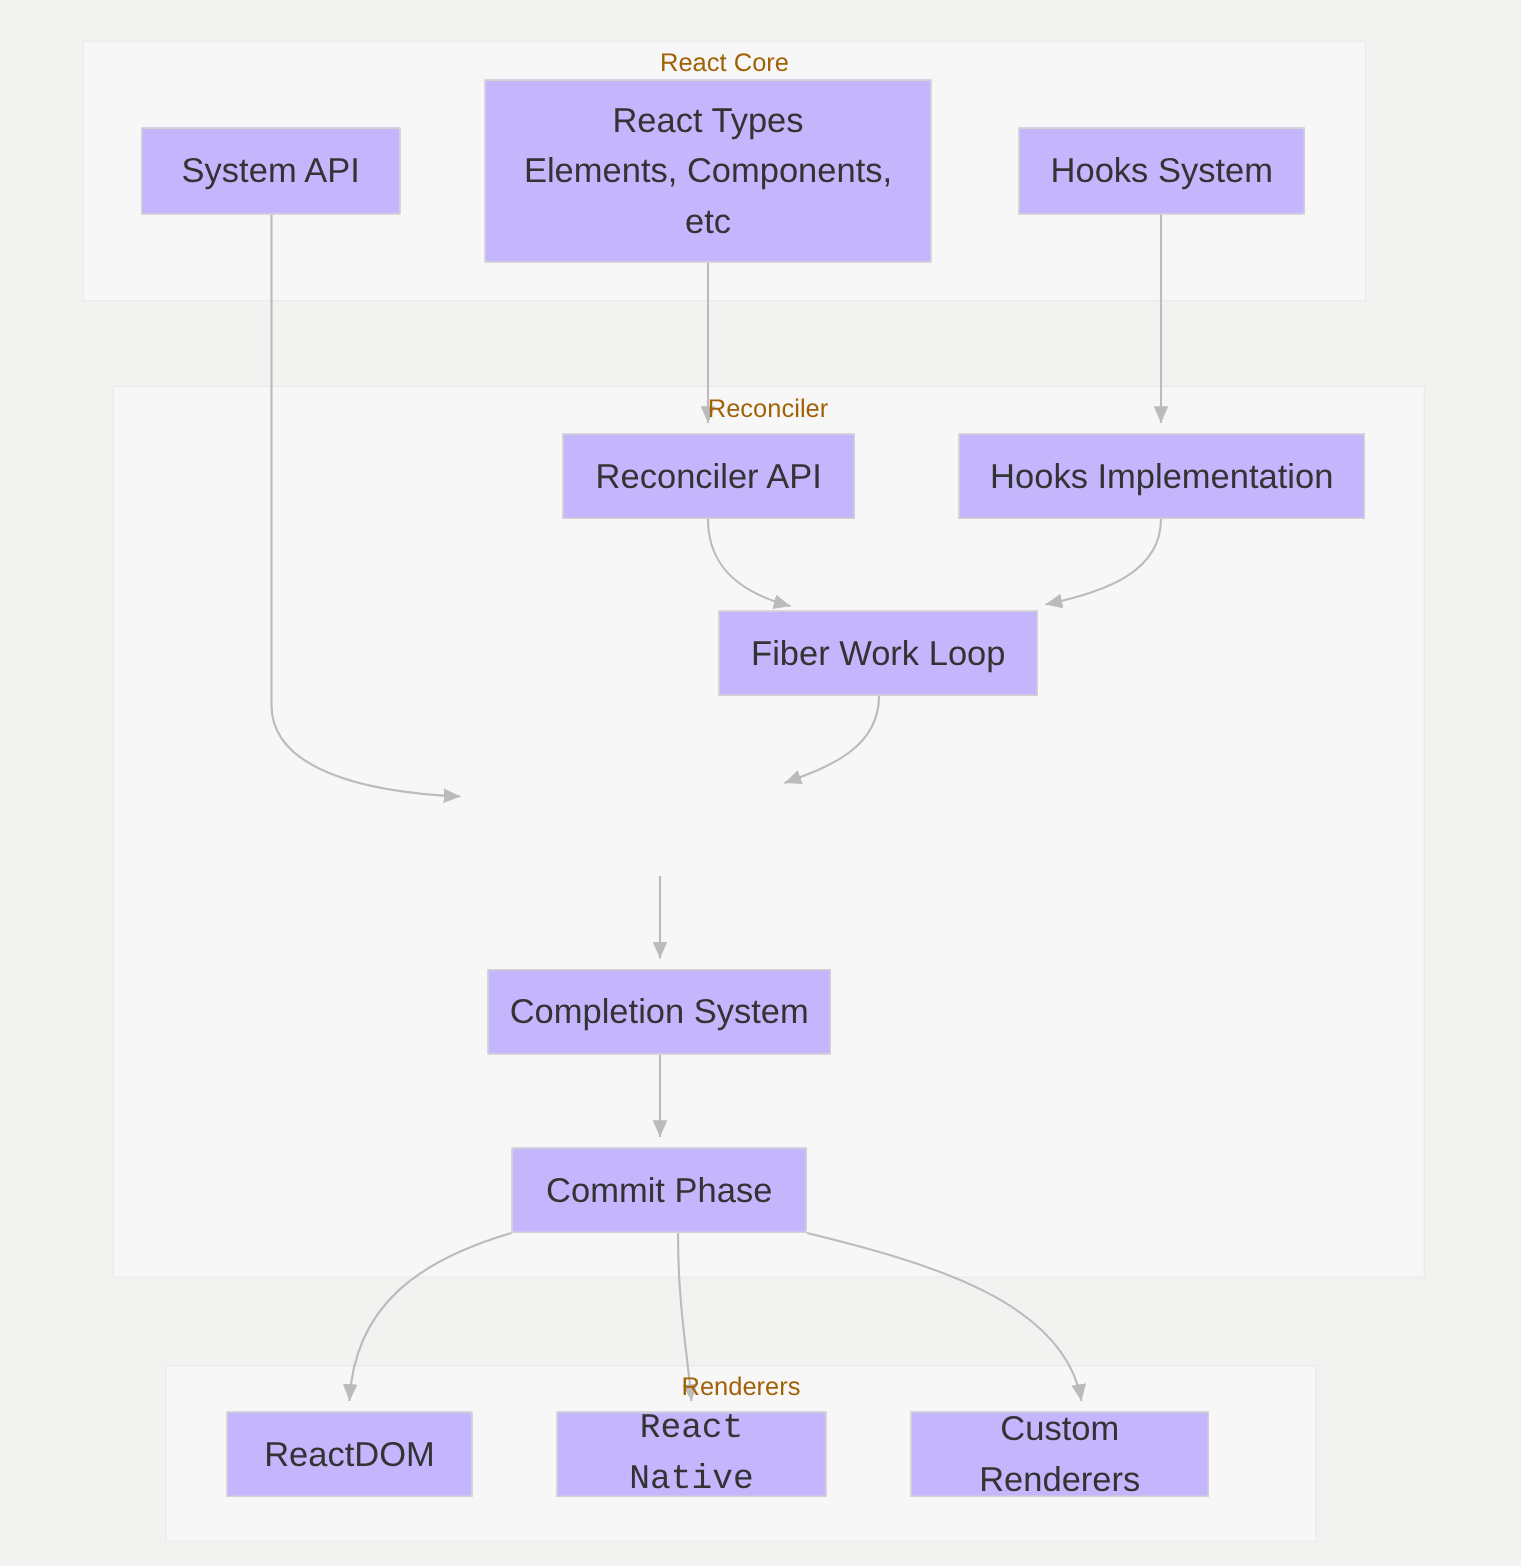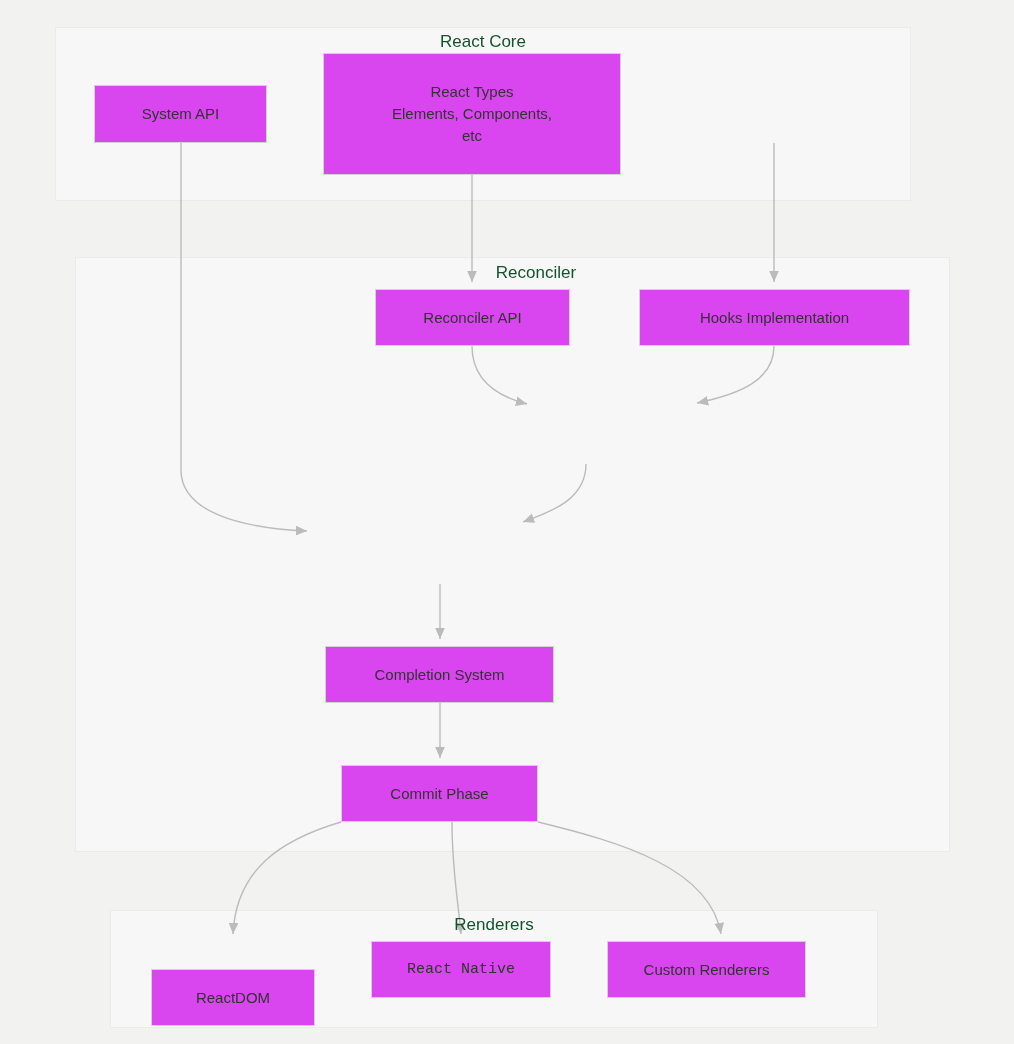--- a/index.html
+++ b/index.html
@@ -31,35 +31,35 @@
   }
   .cluster {
     position: absolute;
     background: #f7f7f7;
     border: 1px solid #ebebeb;
     box-sizing: border-box;
   }
   .cluster-label {
     position: absolute;
     font-size: 17px;
-    color: #14532d;
+    color: #a16207;
     white-space: nowrap;
     transform: translateX(-50%);
     background: transparent;
   }
   .node {
     position: absolute;
-    background: #d946ef;
+    background: #c4b5fd;
     border: 1px solid #d2d2d2;
     box-sizing: border-box;
     display: flex;
     align-items: center;
     justify-content: center;
     text-align: center;
-    font-size: 15px;
+    font-size: 23px;
     line-height: 1.45;
     color: #333333;
     padding: 4px 10px;
   }
   .node span {
     display: block;
     white-space: pre-line;
   }
 </style>
 </head>
@@ -86,44 +86,50 @@
       <path d="M586,464 C586,500 550,512 523,522"></path>
       <path d="M440,584 L440,639"></path>
       <path d="M440,703 L440,758"></path>
       <path d="M341,822 C280,840 236,870 233,934"></path>
       <path d="M452,822 C452,870 458,900 461,934"></path>
       <path d="M538,822 C620,842 710,868 721,934"></path>
     </g>
   </svg>
 
   <div class="cluster-label" id="label-react-core" style="left: 483px; top: 32px;">React Core</div>
-  <div class="cluster-label" id="label-reconciler" style="left: 536px; top: 263px;">Reconciler</div>
+  <div class="cluster-label" id="label-reconciler" style="left: 512px; top: 263px;">Reconciler</div>
   <div class="cluster-label" id="label-renderers" style="left: 494px; top: 915px;">Renderers</div>
 
   <div class="node" id="node-context-api" style="left: 94px; top: 85px; width: 173px; height: 58px;">
       <span>System API</span>
     </div>
   <div class="node" id="node-react-types" style="left: 323px; top: 53px; width: 298px; height: 122px;">
       <span>React Types
 Elements, Components,
 etc</span>
     </div>
+  <div class="node" id="node-hooks-system" style="left: 679px; top: 85px; width: 191px; height: 58px;">
+      <span>Hooks System</span>
+    </div>
   <div class="node" id="node-reconciler-api" style="left: 375px; top: 289px; width: 195px; height: 57px;">
       <span>Reconciler API</span>
     </div>
   <div class="node" id="node-hooks-implementation" style="left: 639px; top: 289px; width: 271px; height: 57px;">
       <span>Hooks Implementation</span>
+    </div>
+  <div class="node" id="node-fiber-work-loop" style="left: 479px; top: 407px; width: 213px; height: 57px;">
+      <span>Fiber Work Loop</span>
     </div>
   <div class="node" id="node-completion-phase" style="left: 325px; top: 646px; width: 229px; height: 57px;">
       <span>Completion System</span>
     </div>
   <div class="node" id="node-commit-phase" style="left: 341px; top: 765px; width: 197px; height: 57px;">
       <span>Commit Phase</span>
     </div>
-  <div class="node" id="node-reactdom" style="left: 151px; top: 941px; width: 164px; height: 57px; margin-top: 28px;">
+  <div class="node" id="node-reactdom" style="left: 151px; top: 941px; width: 164px; height: 57px;">
       <span>ReactDOM</span>
     </div>
   <div class="node" id="node-react-native" style="left: 371px; top: 941px; width: 180px; height: 57px; font-family: Liberation Mono, monospace;">
       <span>React Native</span>
     </div>
   <div class="node" id="node-custom-renderers" style="left: 607px; top: 941px; width: 199px; height: 57px;">
       <span>Custom Renderers</span>
     </div>
 
 </div>

